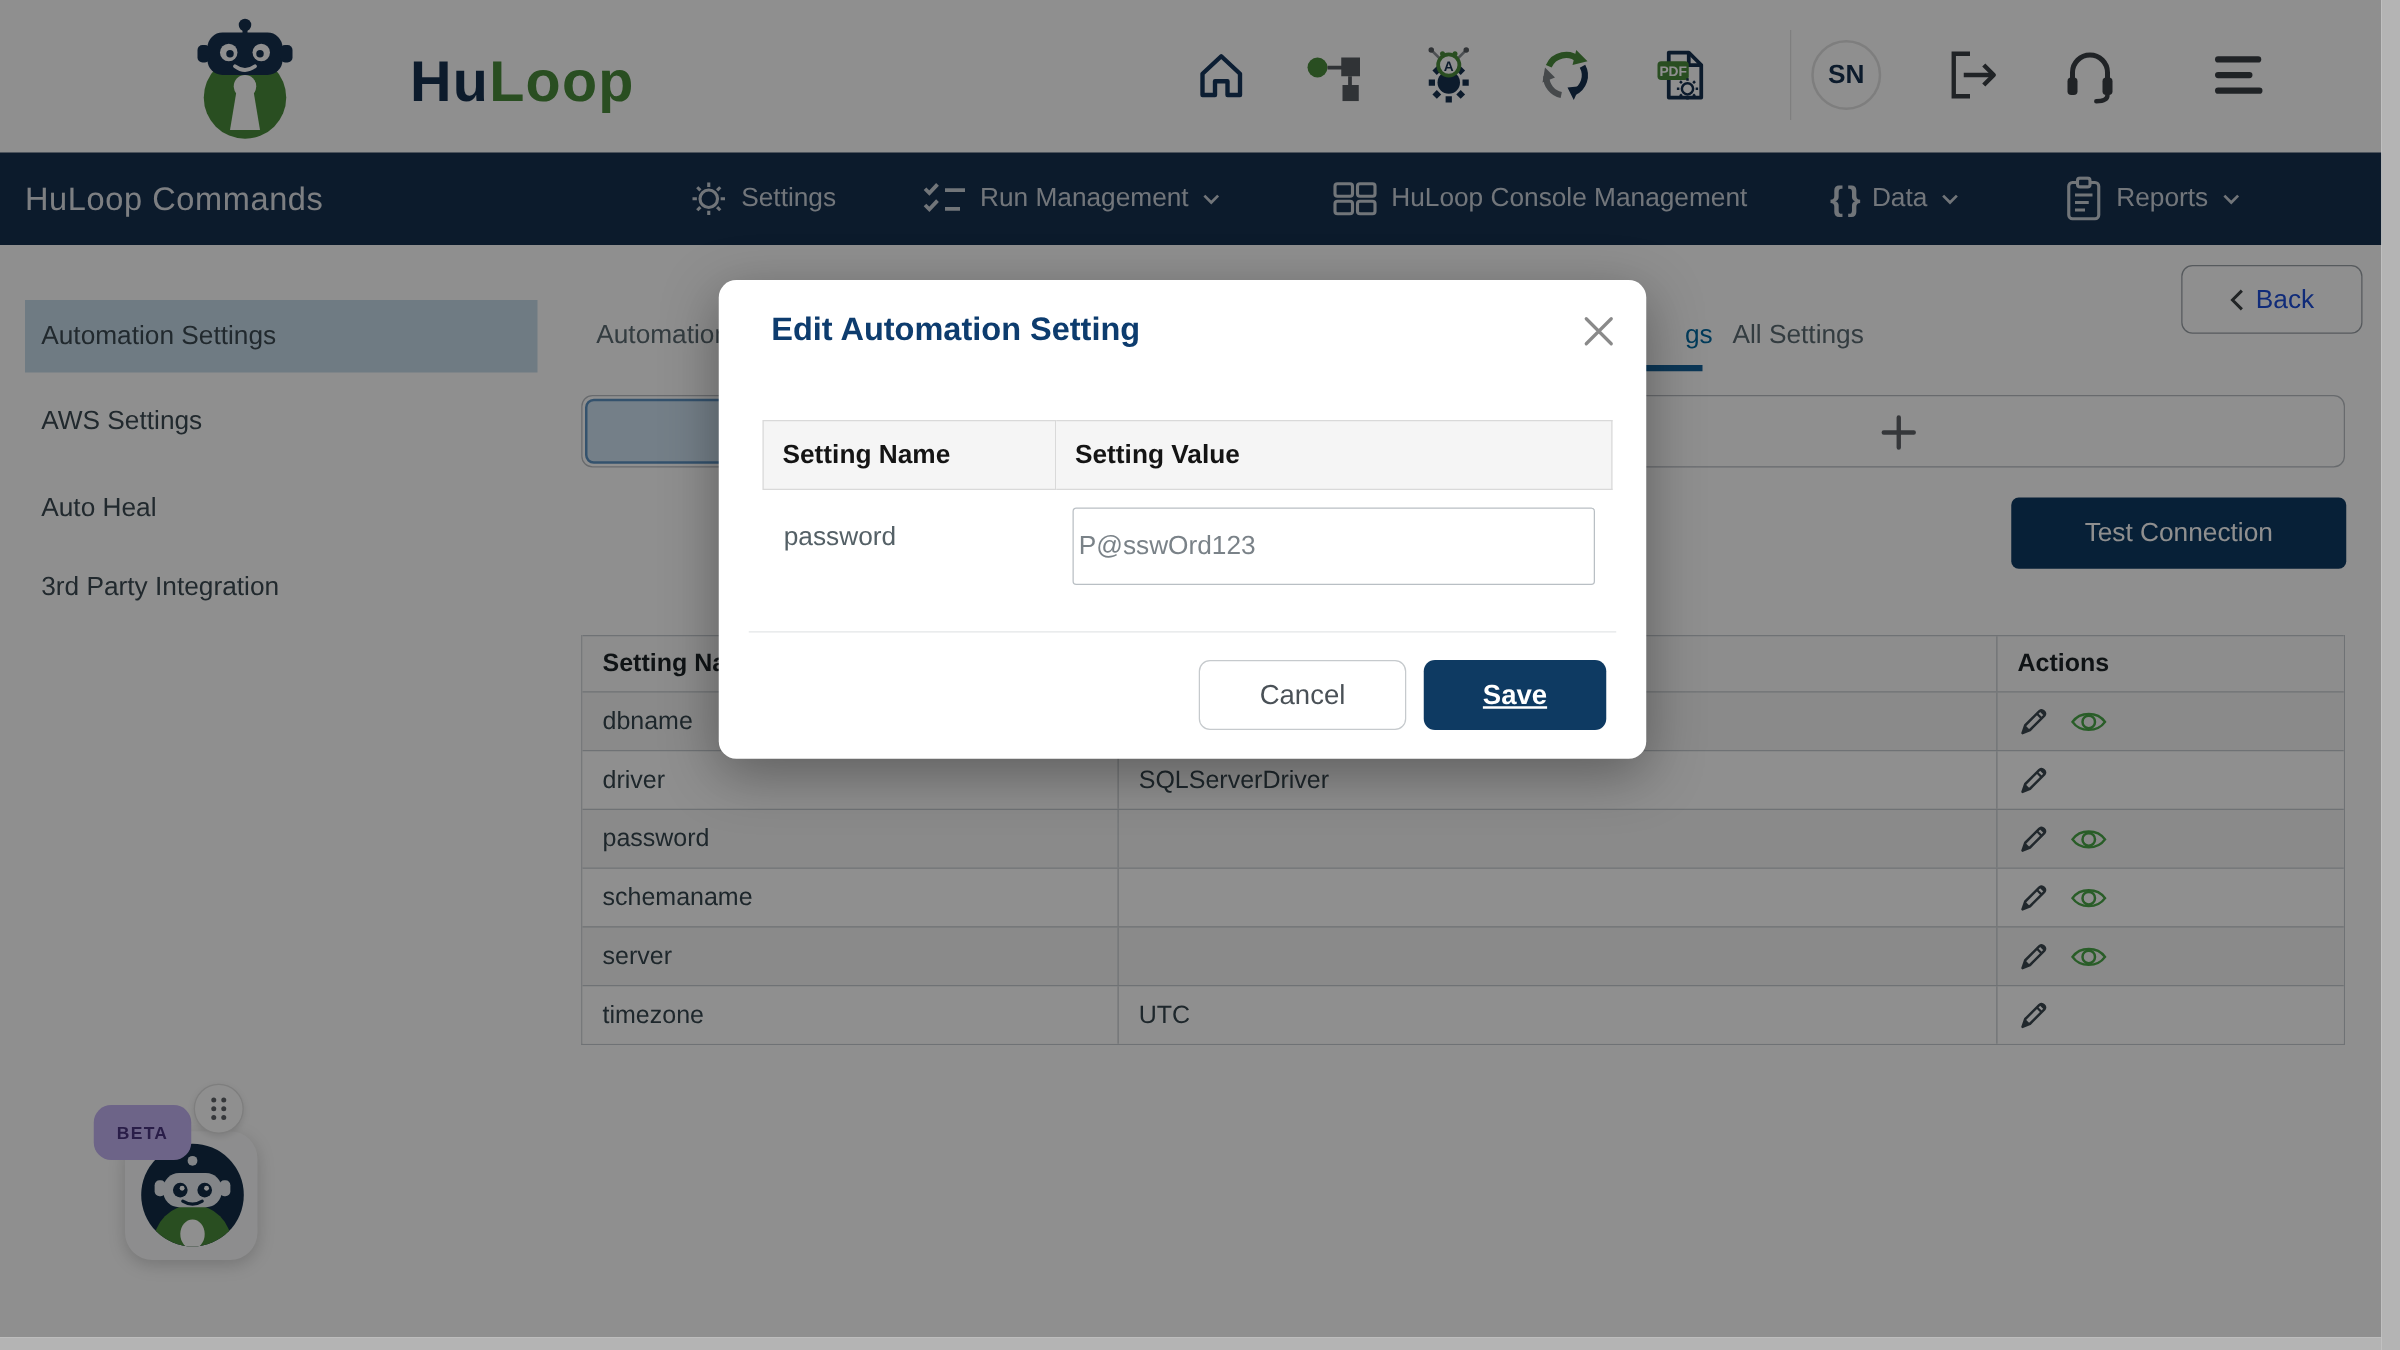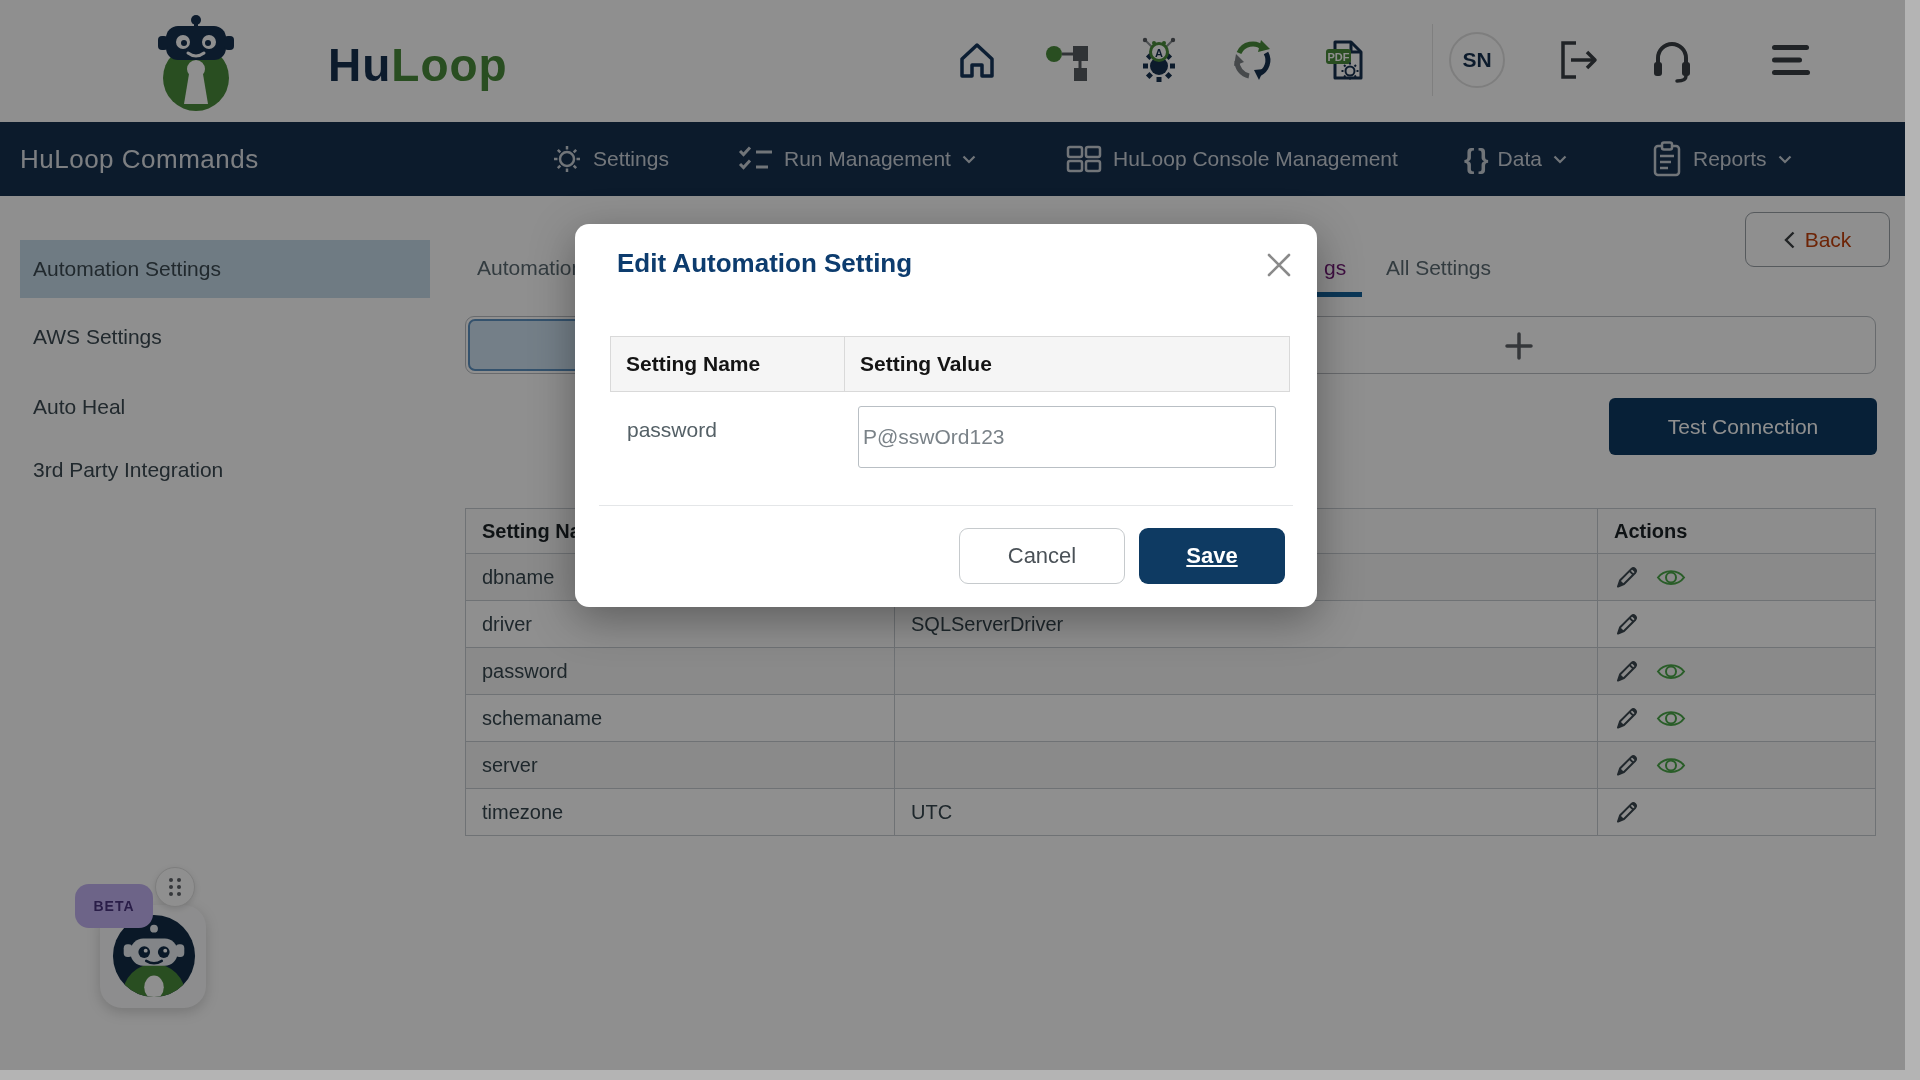--- a/index.html
+++ b/index.html
@@ -29,25 +29,25 @@
 
   
   .content { position:absolute; left:0; top:196px; width:1905px; height:874px; background:#ffffff; }
 
   .side-item { position:absolute; left:20px; width:410px; height:58px; display:flex; align-items:center;
                padding-left:13px; font-size:21px; color:#3c4a52; cursor:pointer; }
   .side-item.active { background:#c7dcea; }
 
   .back-btn { position:absolute; left:1745px; top:16px; width:145px; height:55px; border:1px solid #9aa0a6;
               border-radius:9px; background:#fff; display:flex; align-items:center; justify-content:center;
-              gap:10px; font-size:21px; color:#c2410c; cursor:pointer; }
+              gap:10px; font-size:21px; color:#1d4ed8; cursor:pointer; }
 
   .tab { position:absolute; top:60px; font-size:21px; color:#5c6b73; cursor:pointer; }
   .tab-underline { position:absolute; left:1280px; top:96px; width:82px; height:5px; background:#15639c; }
-  .tab-active-frag { color:#701a75; }
+  .tab-active-frag { color:#0369a1;margin-left:24px; }
 
   .add-panel { position:absolute; left:465px; top:120px; width:1411px; height:58px; background:#fff;
                border:1px solid #b9bec3; border-radius:9px; }
   .add-panel-selected { position:absolute; left:2px; top:2px; width:232px; height:52px; background:#cfe3f2;
                border:2px solid #5e93c3; border-radius:7px; cursor:pointer; }
   .plus-btn { position:absolute; left:1037px; top:13px; width:32px; height:32px; cursor:pointer; }
 
   .test-btn { position:absolute; left:1609px; top:202px; width:268px; height:57px; background:#0e3a62;
               border:none; border-radius:6px; color:#fff; font-size:21px; display:flex; align-items:center;
               justify-content:center; cursor:pointer; font-family:inherit; }

